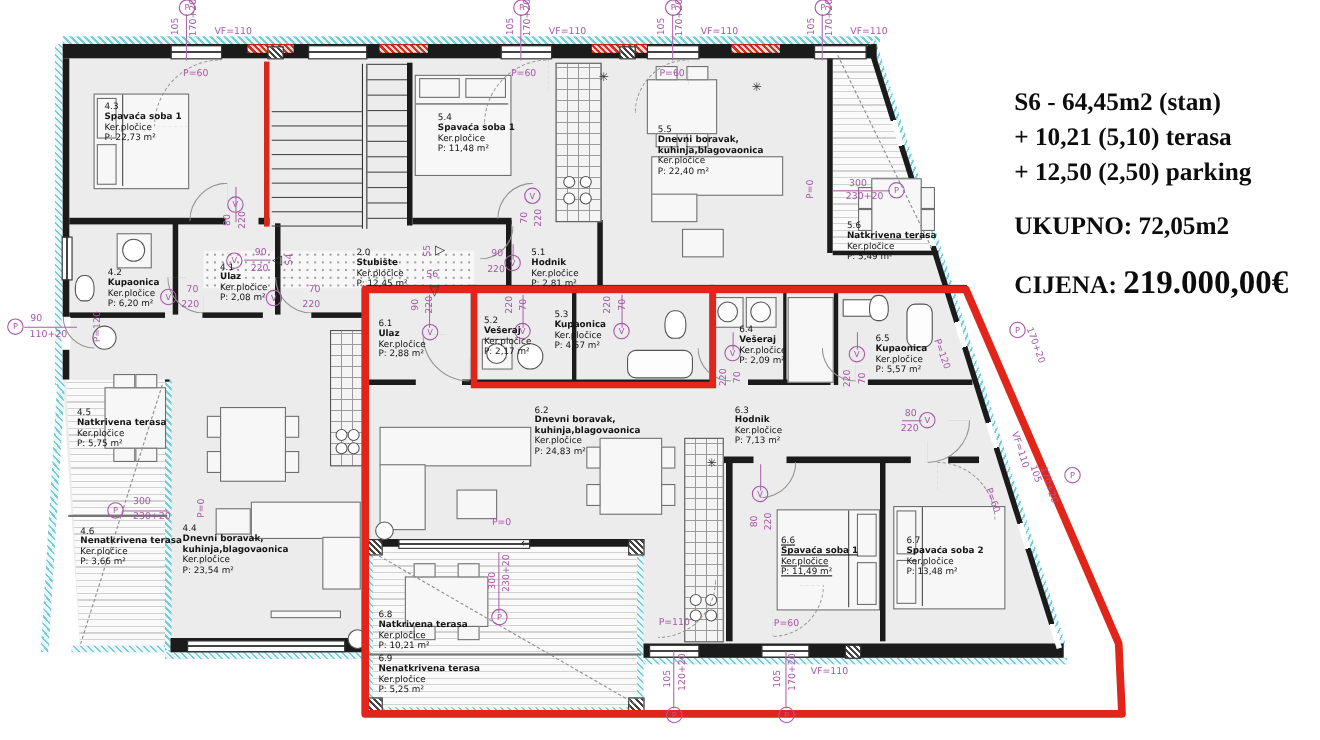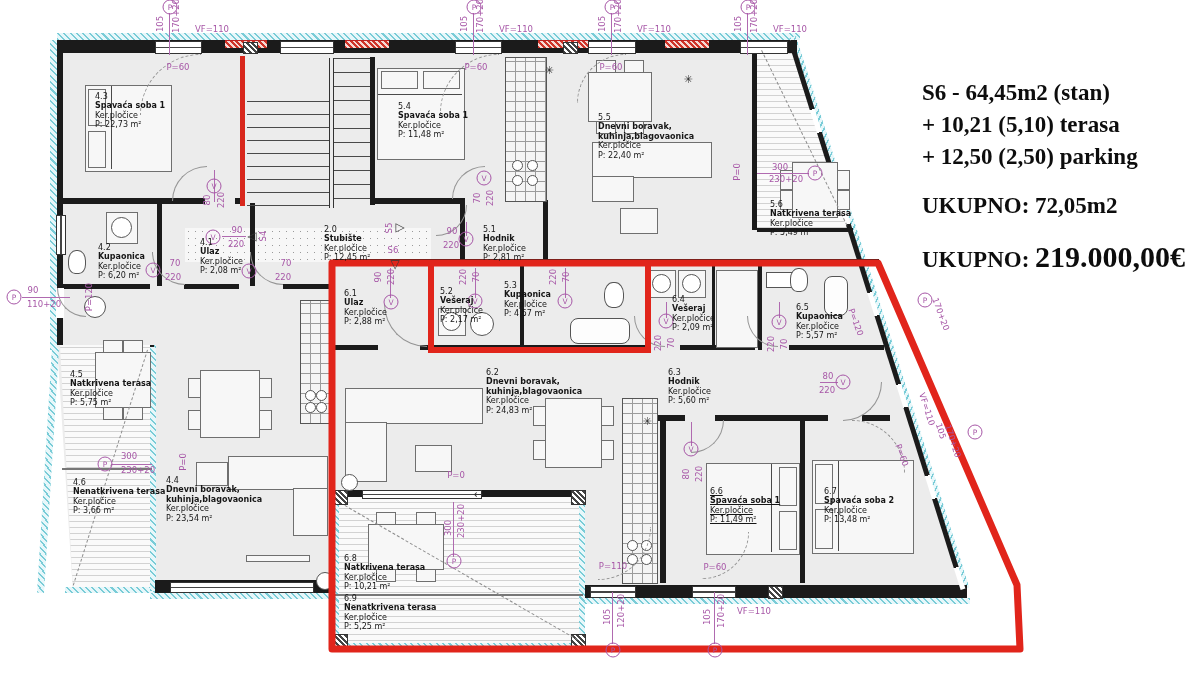--- a/index.html
+++ b/index.html
@@ -477,21 +477,21 @@
       <div class="room-label" style="left: 796px; top: 303px;">
         <span class="rid">6.5</span>
         <span class="rname">Kupaonica</span>
         <span class="rfin">Ker.pločice</span>
         <span class="rarea">P: 5,57 m²</span>
       </div>
       <div class="room-label" style="left: 668px; top: 368px;">
         <span class="rid">6.3</span>
         <span class="rname">Hodnik</span>
         <span class="rfin">Ker.pločice</span>
-        <span class="rarea">P: 5,60 m²</span>
+        <span class="rarea">P: 7,13 m²</span>
       </div>
       <div class="room-label" style="left: 486px; top: 368px;">
         <span class="rid">6.2</span>
         <span class="rname">Dnevni boravak,
 kuhinja,blagovaonica</span>
         <span class="rfin">Ker.pločice</span>
         <span class="rarea">P: 24,83 m²</span>
       </div>
       <div class="room-label" style="left: 166px; top: 476px;">
         <span class="rid">4.4</span>
@@ -536,15 +536,15 @@
         <span class="rfin">Ker.pločice</span>
         <span class="rarea">P: 5,25 m²</span>
       </div>
     </div>
 
   <div id="info">
     <div class="ln">S6 - 64,45m2 (stan)</div>
     <div class="ln">+ 10,21 (5,10) terasa</div>
     <div class="ln">+ 12,50 (2,50) parking</div>
     <div class="tot">UKUPNO: 72,05m2</div>
-    <div class="price"><span>UKUPNO:</span> <span class="val">219.000,00€</span></div>
+    <div class="price"><span>CIJENA:</span> <span class="val">219.000,00€</span></div>
   </div>
 </div>
 
 </body></html>

